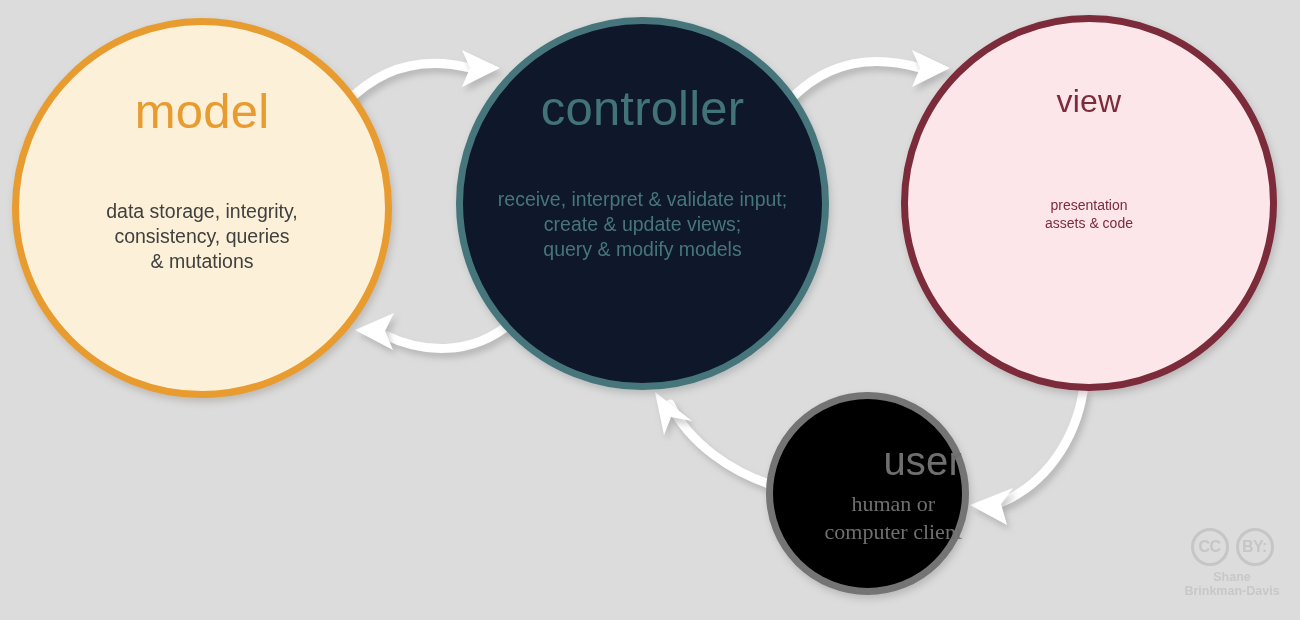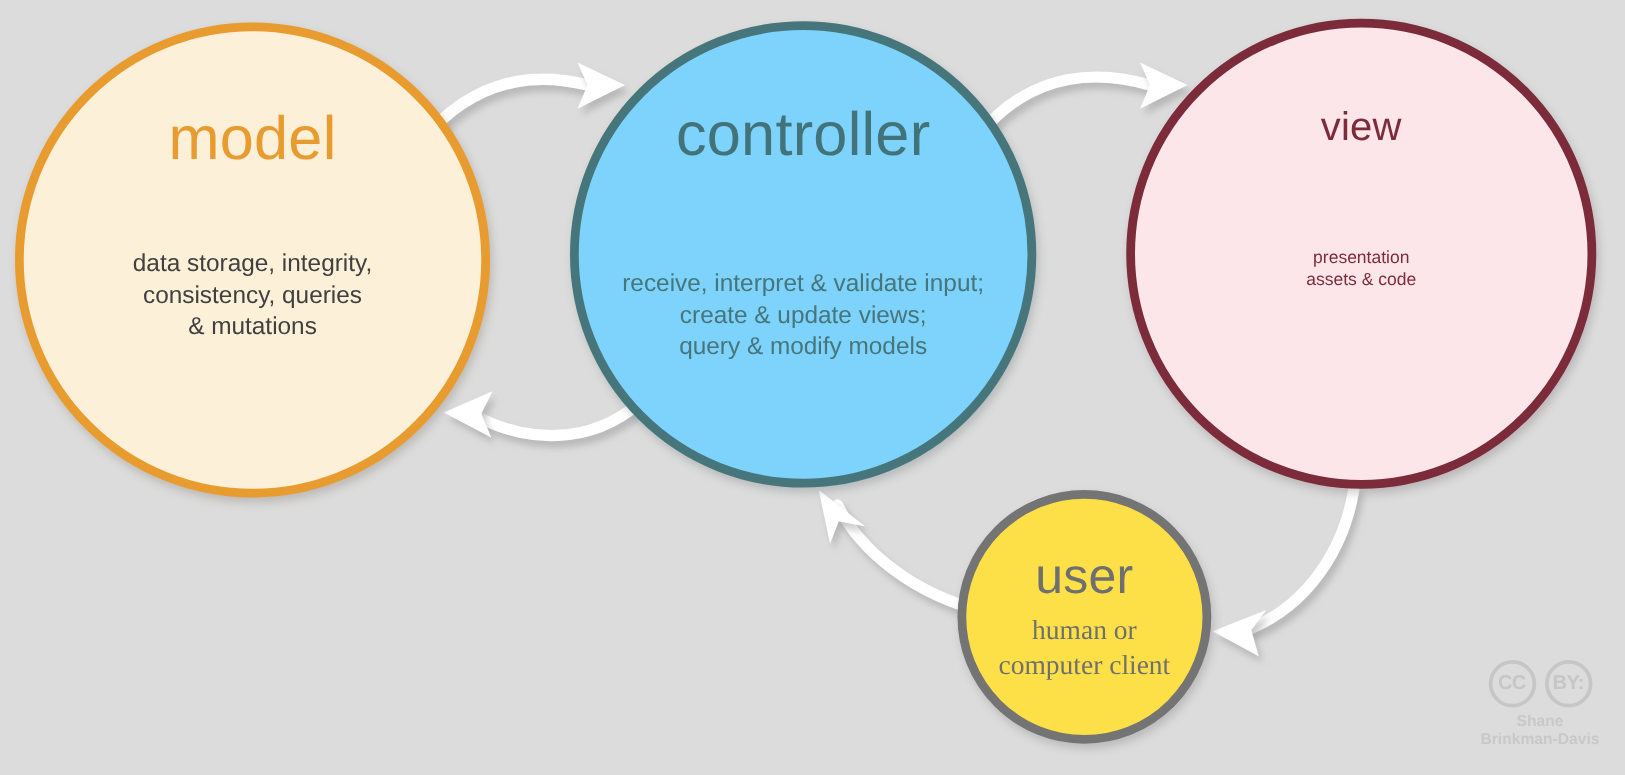--- a/index.html
+++ b/index.html
@@ -60,33 +60,33 @@
   #node-model .node-desc {
     color: #404040;
     font-size: 19.5px;
     margin-top: 63px;
   }
 
   
   #node-controller {
     left: 456px; top: 17px;
     width: 373px; height: 373px;
-    background: #7dd3fc;
+    background: #0f172a;
     border: 7px solid #46767b;
     box-shadow: 2px 4px 7px rgba(100,110,112,0.30);
   }
   #node-controller .node-title {
     color: #43737a;
     font-size: 49px;
     margin-top: 60px;
   }
   #node-controller .node-desc {
     color: #46767b;
     font-size: 19.5px;
-    margin-top: 82px;
+    margin-top: 54px;
   }
 
   
   #node-view {
     left: 901px; top: 15px;
     width: 376px; height: 376px;
     background: #fce6ea;
     border: 7px solid #7c2b3b;
     box-shadow: 2px 4px 7px rgba(110,95,100,0.30);
   }
@@ -98,23 +98,24 @@
   #node-view .node-desc {
     color: #7c2b3b;
     font-size: 14px;
     margin-top: 80px;
   }
 
   
   #node-user {
     left: 766px; top: 392px;
     width: 203px; height: 203px;
-    background: #fde047;
+    background: #000000;
     border: 7px solid #747474;
     box-shadow: 2px 4px 7px rgba(110,110,110,0.30);
+    align-items: flex-end;
   }
   #node-user .node-title {
     color: #6f6f6f;
     font-size: 40px;
     margin-top: 42px;
   }
   #node-user .node-desc {
     color: #6f6f6f;
     font-size: 22px;
     margin-top: 9px;

